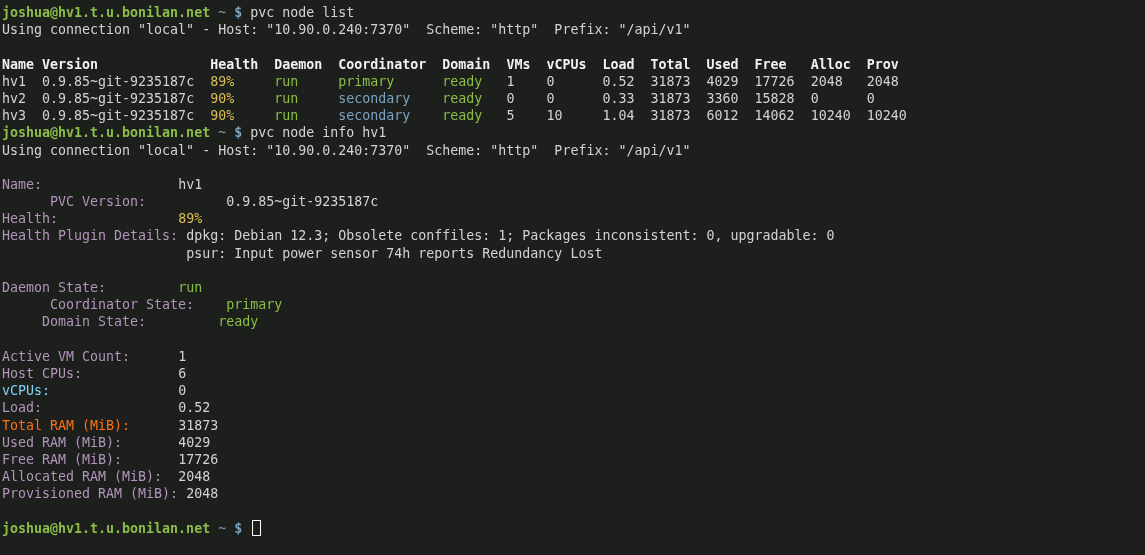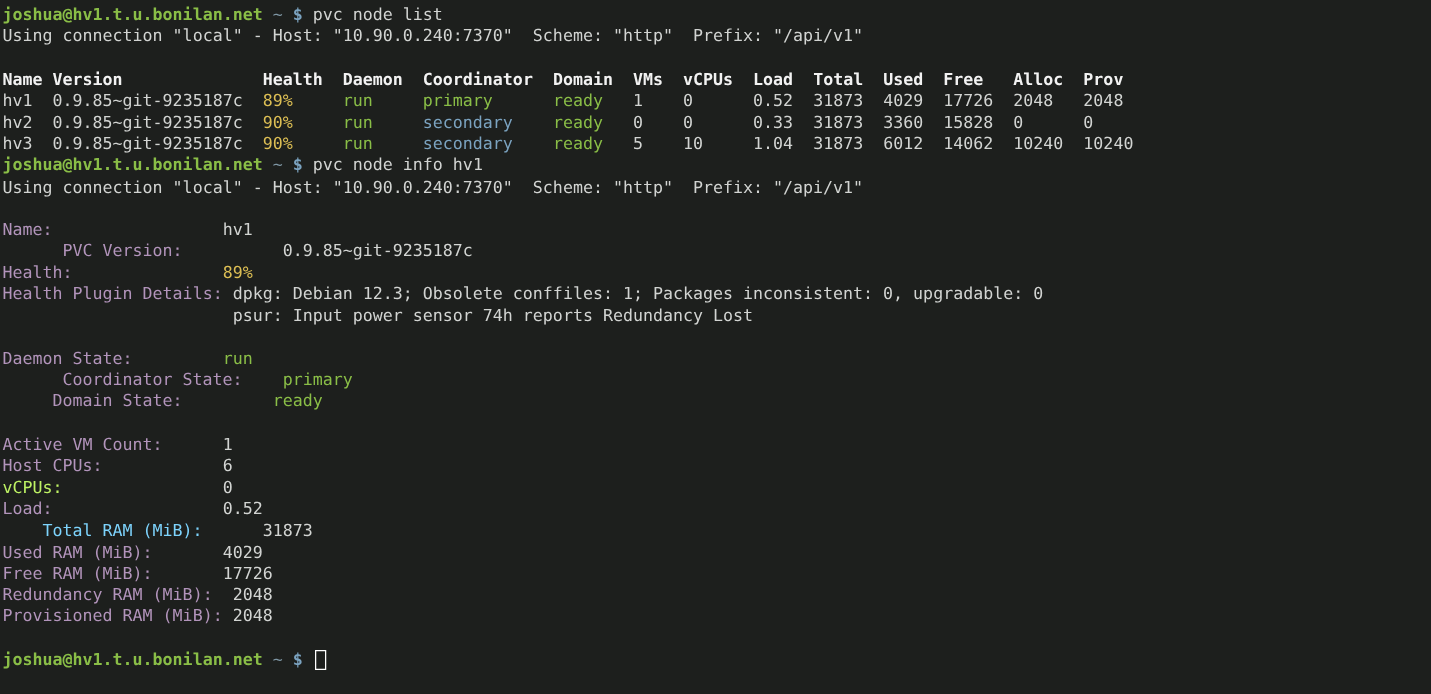--- a/index.html
+++ b/index.html
@@ -54,22 +54,22 @@
     <div class="line"><span style="color: rgb(178, 148, 187);">Health:               </span><span style="color: rgb(220, 190, 84);">89%</span></div>
     <div class="line"><span style="color: rgb(178, 148, 187);">Health Plugin Details: </span><span>dpkg: Debian 12.3; Obsolete conffiles: 1; Packages inconsistent: 0, upgradable: 0</span></div>
     <div class="line"><span>                       </span><span>psur: Input power sensor 74h reports Redundancy Lost</span></div>
     <div class="line">&nbsp;</div>
     <div class="line"><span style="color: rgb(178, 148, 187);">Daemon State:         </span><span style="color: rgb(138, 190, 71);">run</span></div>
     <div class="line"><span style="color: rgb(178, 148, 187); margin-left: 48px;">Coordinator State:    </span><span style="color: rgb(138, 190, 71);">primary</span></div>
     <div class="line"><span style="color: rgb(178, 148, 187); margin-left: 40px;">Domain State:         </span><span style="color: rgb(138, 190, 71);">ready</span></div>
     <div class="line">&nbsp;</div>
     <div class="line"><span style="color: rgb(178, 148, 187);">Active VM Count:      </span><span>1</span></div>
     <div class="line"><span style="color: rgb(178, 148, 187);">Host CPUs:            </span><span>6</span></div>
-    <div class="line"><span style="color: #bef264; margin-top: 44px;">vCPUs:                </span><span>0</span></div>
+    <div class="line"><span style="color: #7dd3fc; margin-top: 44px;">vCPUs:                </span><span>0</span></div>
     <div class="line"><span style="color: rgb(178, 148, 187);">Load:                 </span><span>0.52</span></div>
-    <div class="line"><span style="color: #7dd3fc; margin-left: 32px;">Total RAM (MiB):      </span><span>31873</span></div>
+    <div class="line"><span style="color: #f97316;">Total RAM (MiB):      </span><span>31873</span></div>
     <div class="line"><span style="color: rgb(178, 148, 187);">Used RAM (MiB):       </span><span>4029</span></div>
     <div class="line"><span style="color: rgb(178, 148, 187);">Free RAM (MiB):       </span><span>17726</span></div>
-    <div class="line"><span style="color: rgb(178, 148, 187);">Redundancy RAM (MiB):  </span><span>2048</span></div>
+    <div class="line"><span style="color: rgb(178, 148, 187);">Allocated RAM (MiB):  </span><span>2048</span></div>
     <div class="line"><span style="color: rgb(178, 148, 187);">Provisioned RAM (MiB): </span><span>2048</span></div>
     <div class="line">&nbsp;</div>
     <div class="line"><span class="seg-b" style="color: rgb(138, 190, 71);">joshua@hv1.t.u.bonilan.net</span><span> </span><span style="color: rgb(127, 151, 165);">~</span><span> </span><span class="seg-b" style="color: rgb(123, 163, 192);">$</span><span> </span><span class="cursor"></span></div>
   </div>
 
 </body></html>

